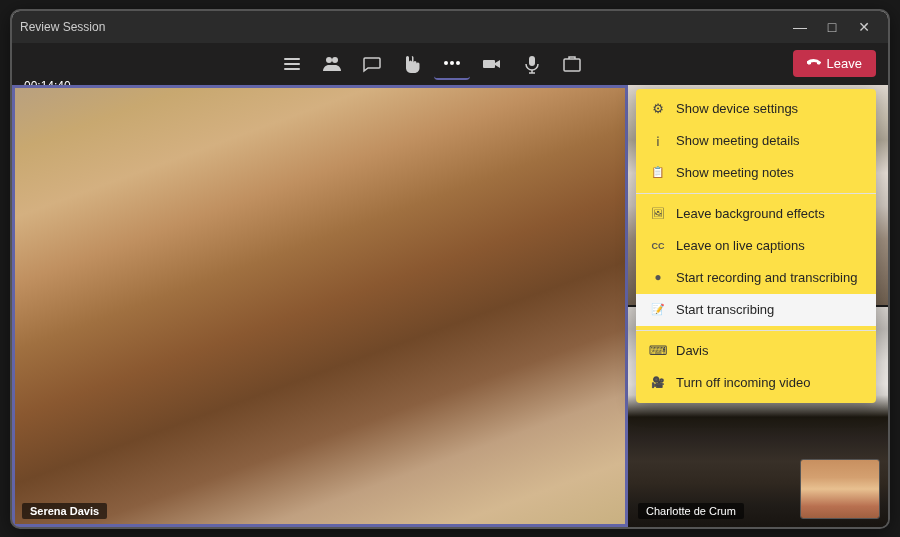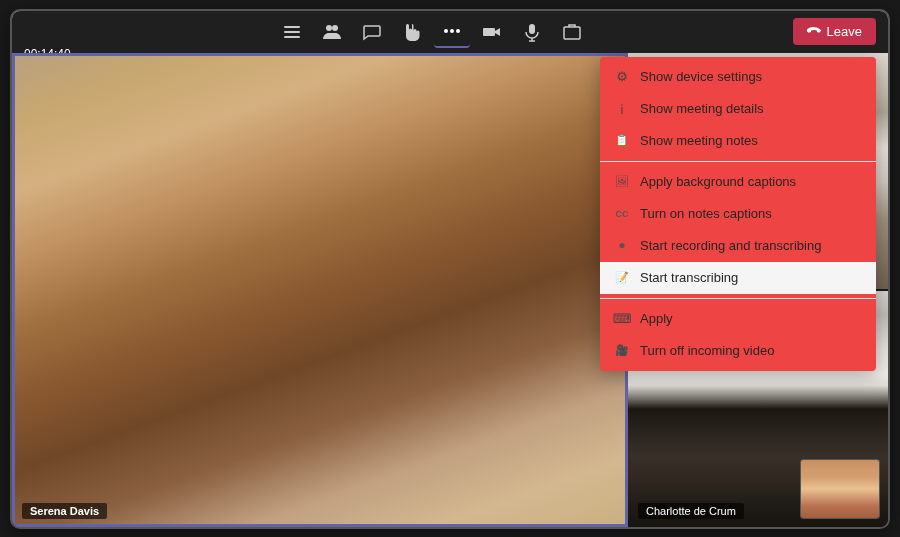--- a/index.html
+++ b/index.html
@@ -210,22 +210,22 @@
       width: 100%;
       height: 100%;
       background: linear-gradient(to bottom, #c89060 0%, #d4a070 30%, #e8c090 60%, #b87050 100%);
     }
 
     
     .dropdown-menu {
       position: absolute;
       top: 4px;
       right: 12px;
-      width: 276px;
-      background: #ef4444;
+      width: 240px;
+      background: #fde047;
       border-radius: 4px;
       box-shadow: 0 4px 20px rgba(0,0,0,0.3);
       z-index: 100;
       padding: 4px 0;
       text-align: right;
     }
 
     .menu-item {
       display: flex;
       align-items: center;
@@ -272,20 +272,30 @@
     .toolbar-icon {
       width: 20px;
       height: 20px;
     }
   </style>
 </head>
 <body>
 
 <div class="device-frame">
 
+  <div class="title-bar">
+    <div class="title-bar-left">
+      <span class="title-bar-title">Review Session</span>
+    </div>
+    <div class="title-bar-controls">
+      <button class="title-btn">—</button>
+      <button class="title-btn">□</button>
+      <button class="title-btn close">✕</button>
+    </div>
+  </div>
 
   <div class="meeting-toolbar">
     <div class="toolbar-left">00:14:40</div>
     <div class="toolbar-center">
 
       <button class="toolbar-btn">
         <svg class="toolbar-icon" viewBox="0 0 20 20" fill="#ccc">
           <rect x="2" y="4" width="16" height="2" rx="1"></rect>
           <rect x="2" y="9" width="16" height="2" rx="1"></rect>
           <rect x="2" y="14" width="16" height="2" rx="1"></rect>
@@ -388,43 +398,43 @@
 
       <div class="menu-item">
         <span class="menu-icon icon-notes"></span>
         <span>Show meeting notes</span>
       </div>
 
       <div class="menu-separator"></div>
 
       <div class="menu-item">
         <span class="menu-icon icon-bg"></span>
-        <span>Apply background captions</span>
+        <span>Leave background effects</span>
       </div>
 
       <div class="menu-item">
         <span class="menu-icon icon-captions"></span>
-        <span>Turn on notes captions</span>
+        <span>Leave on live captions</span>
       </div>
 
       <div class="menu-item">
         <span class="menu-icon icon-record"></span>
         <span>Start recording and transcribing</span>
       </div>
 
       <div class="menu-item highlighted">
         <span class="menu-icon icon-transcribe"></span>
         <span>Start transcribing</span>
       </div>
 
       <div class="menu-separator"></div>
 
       <div class="menu-item">
         <span class="menu-icon icon-keypad"></span>
-        <span>Apply</span>
+        <span>Davis</span>
       </div>
 
       <div class="menu-item">
         <span class="menu-icon icon-video-off"></span>
         <span>Turn off incoming video</span>
       </div>
 
     </div>
 
   </div>

